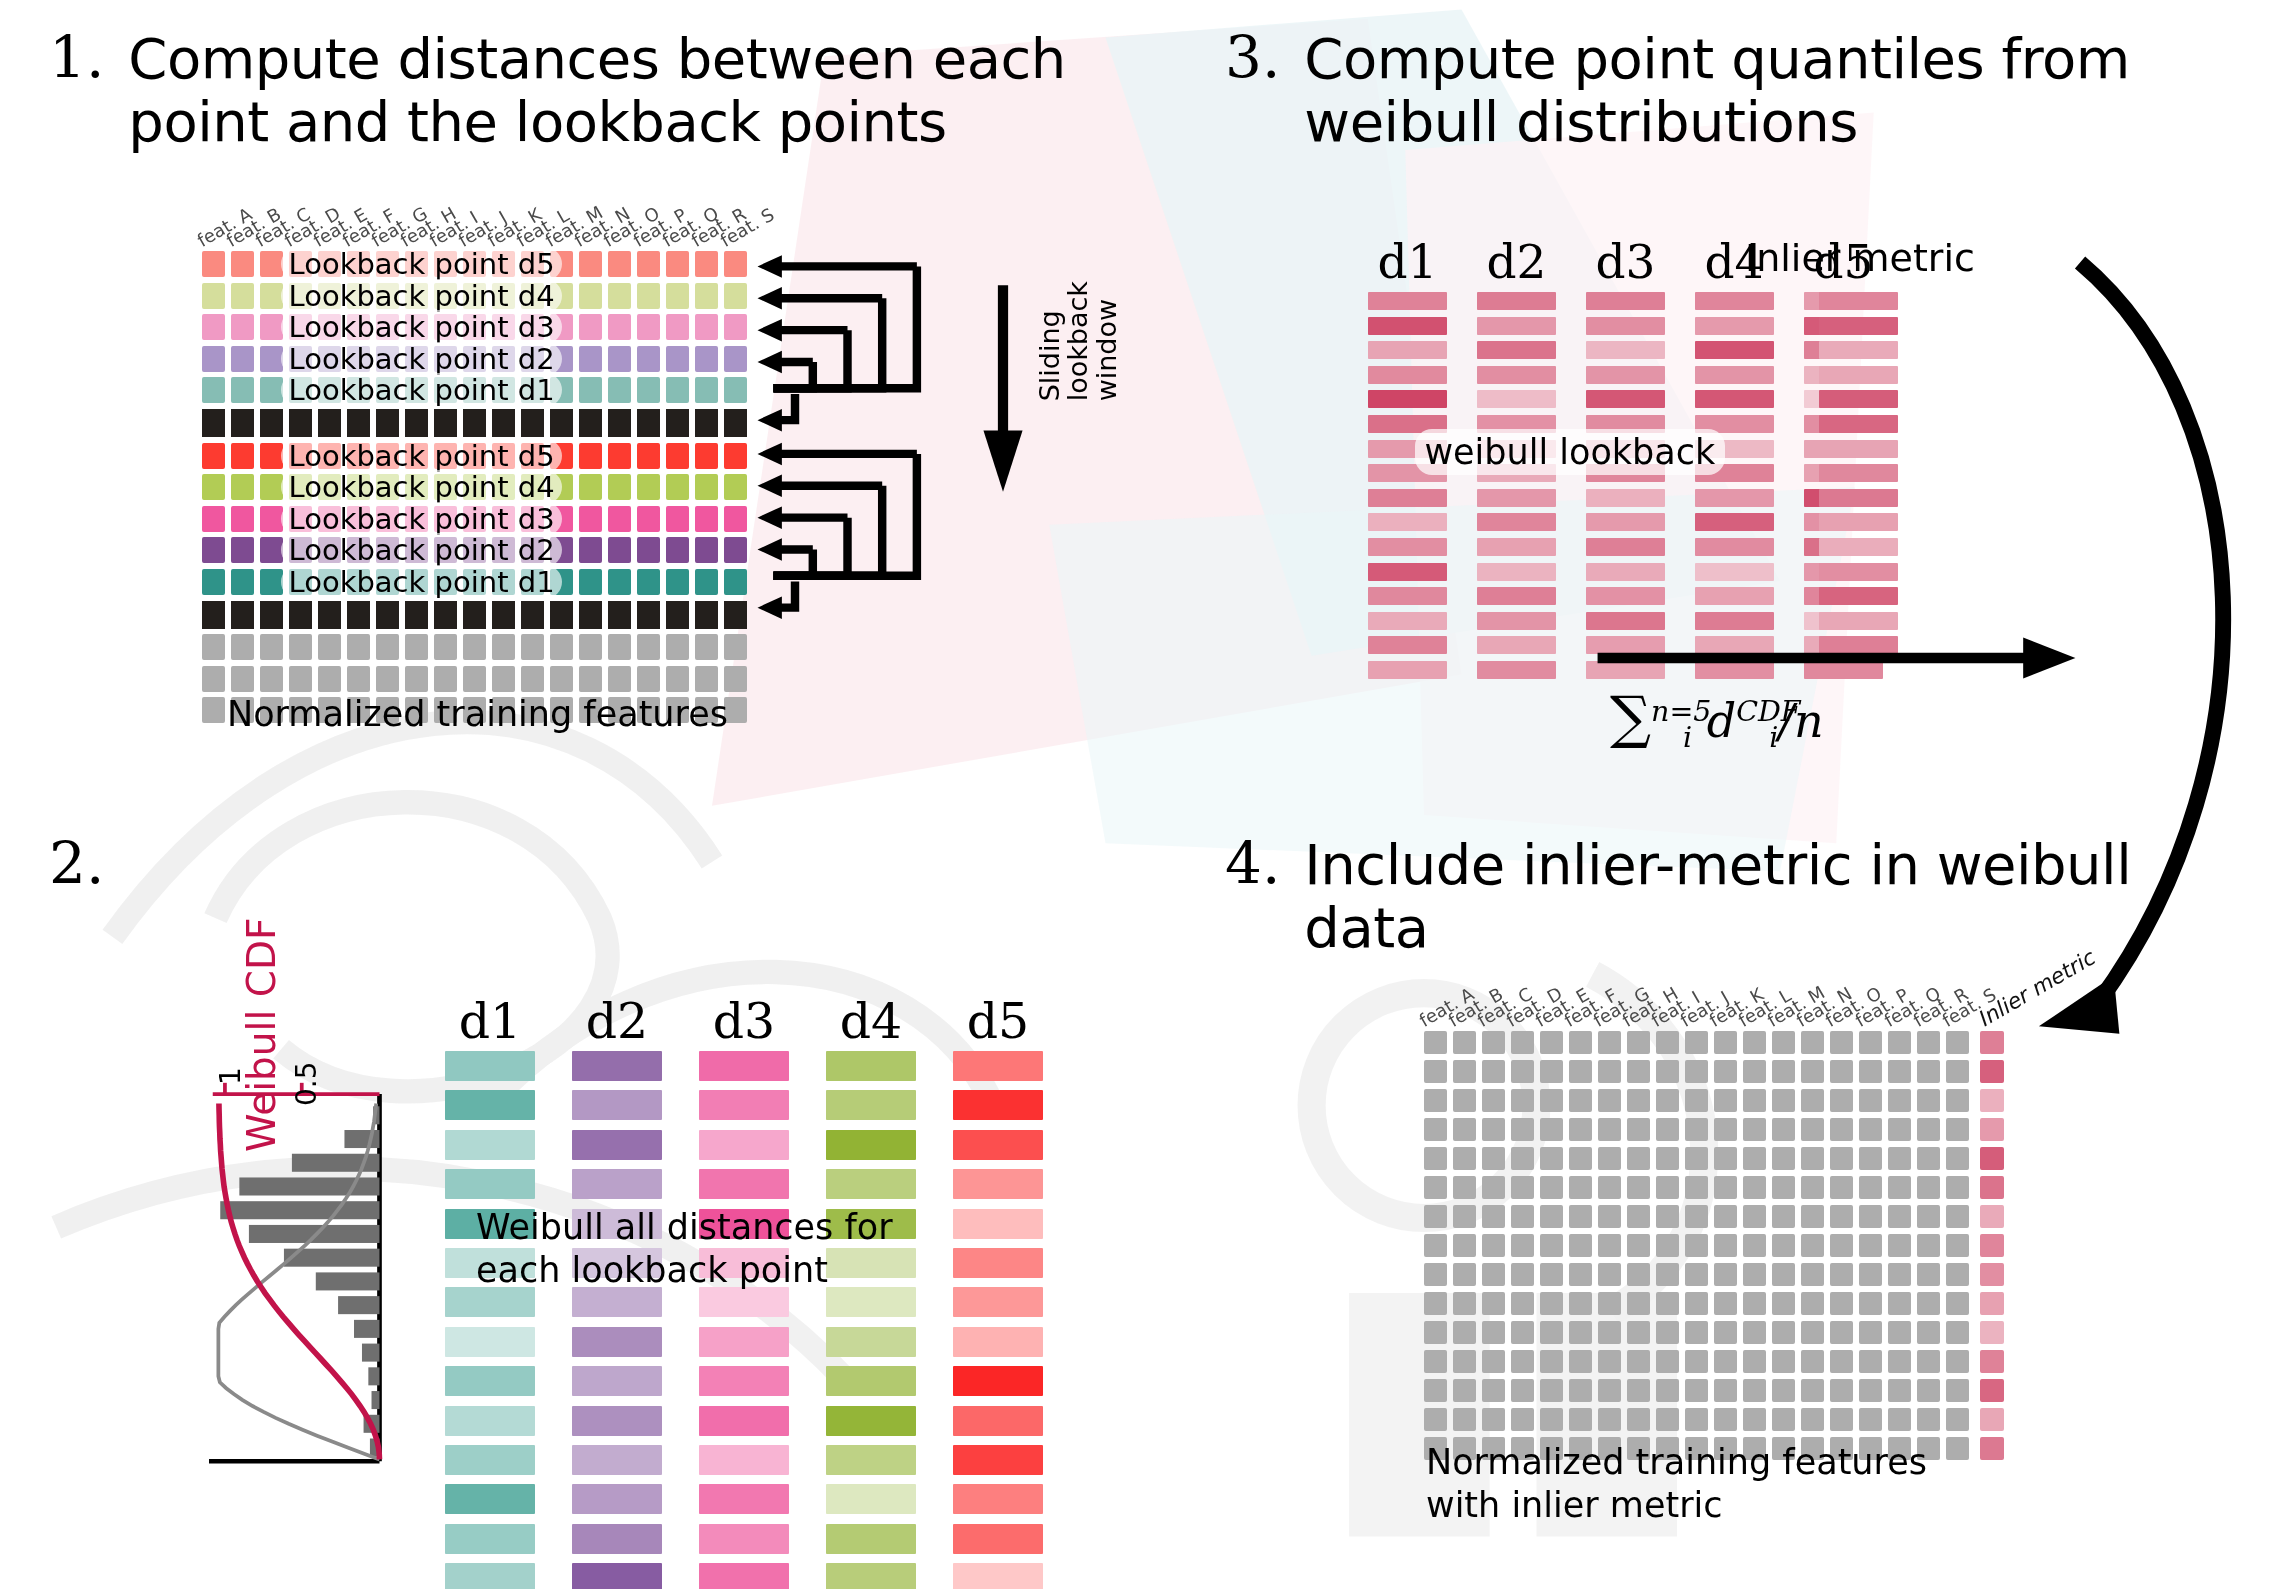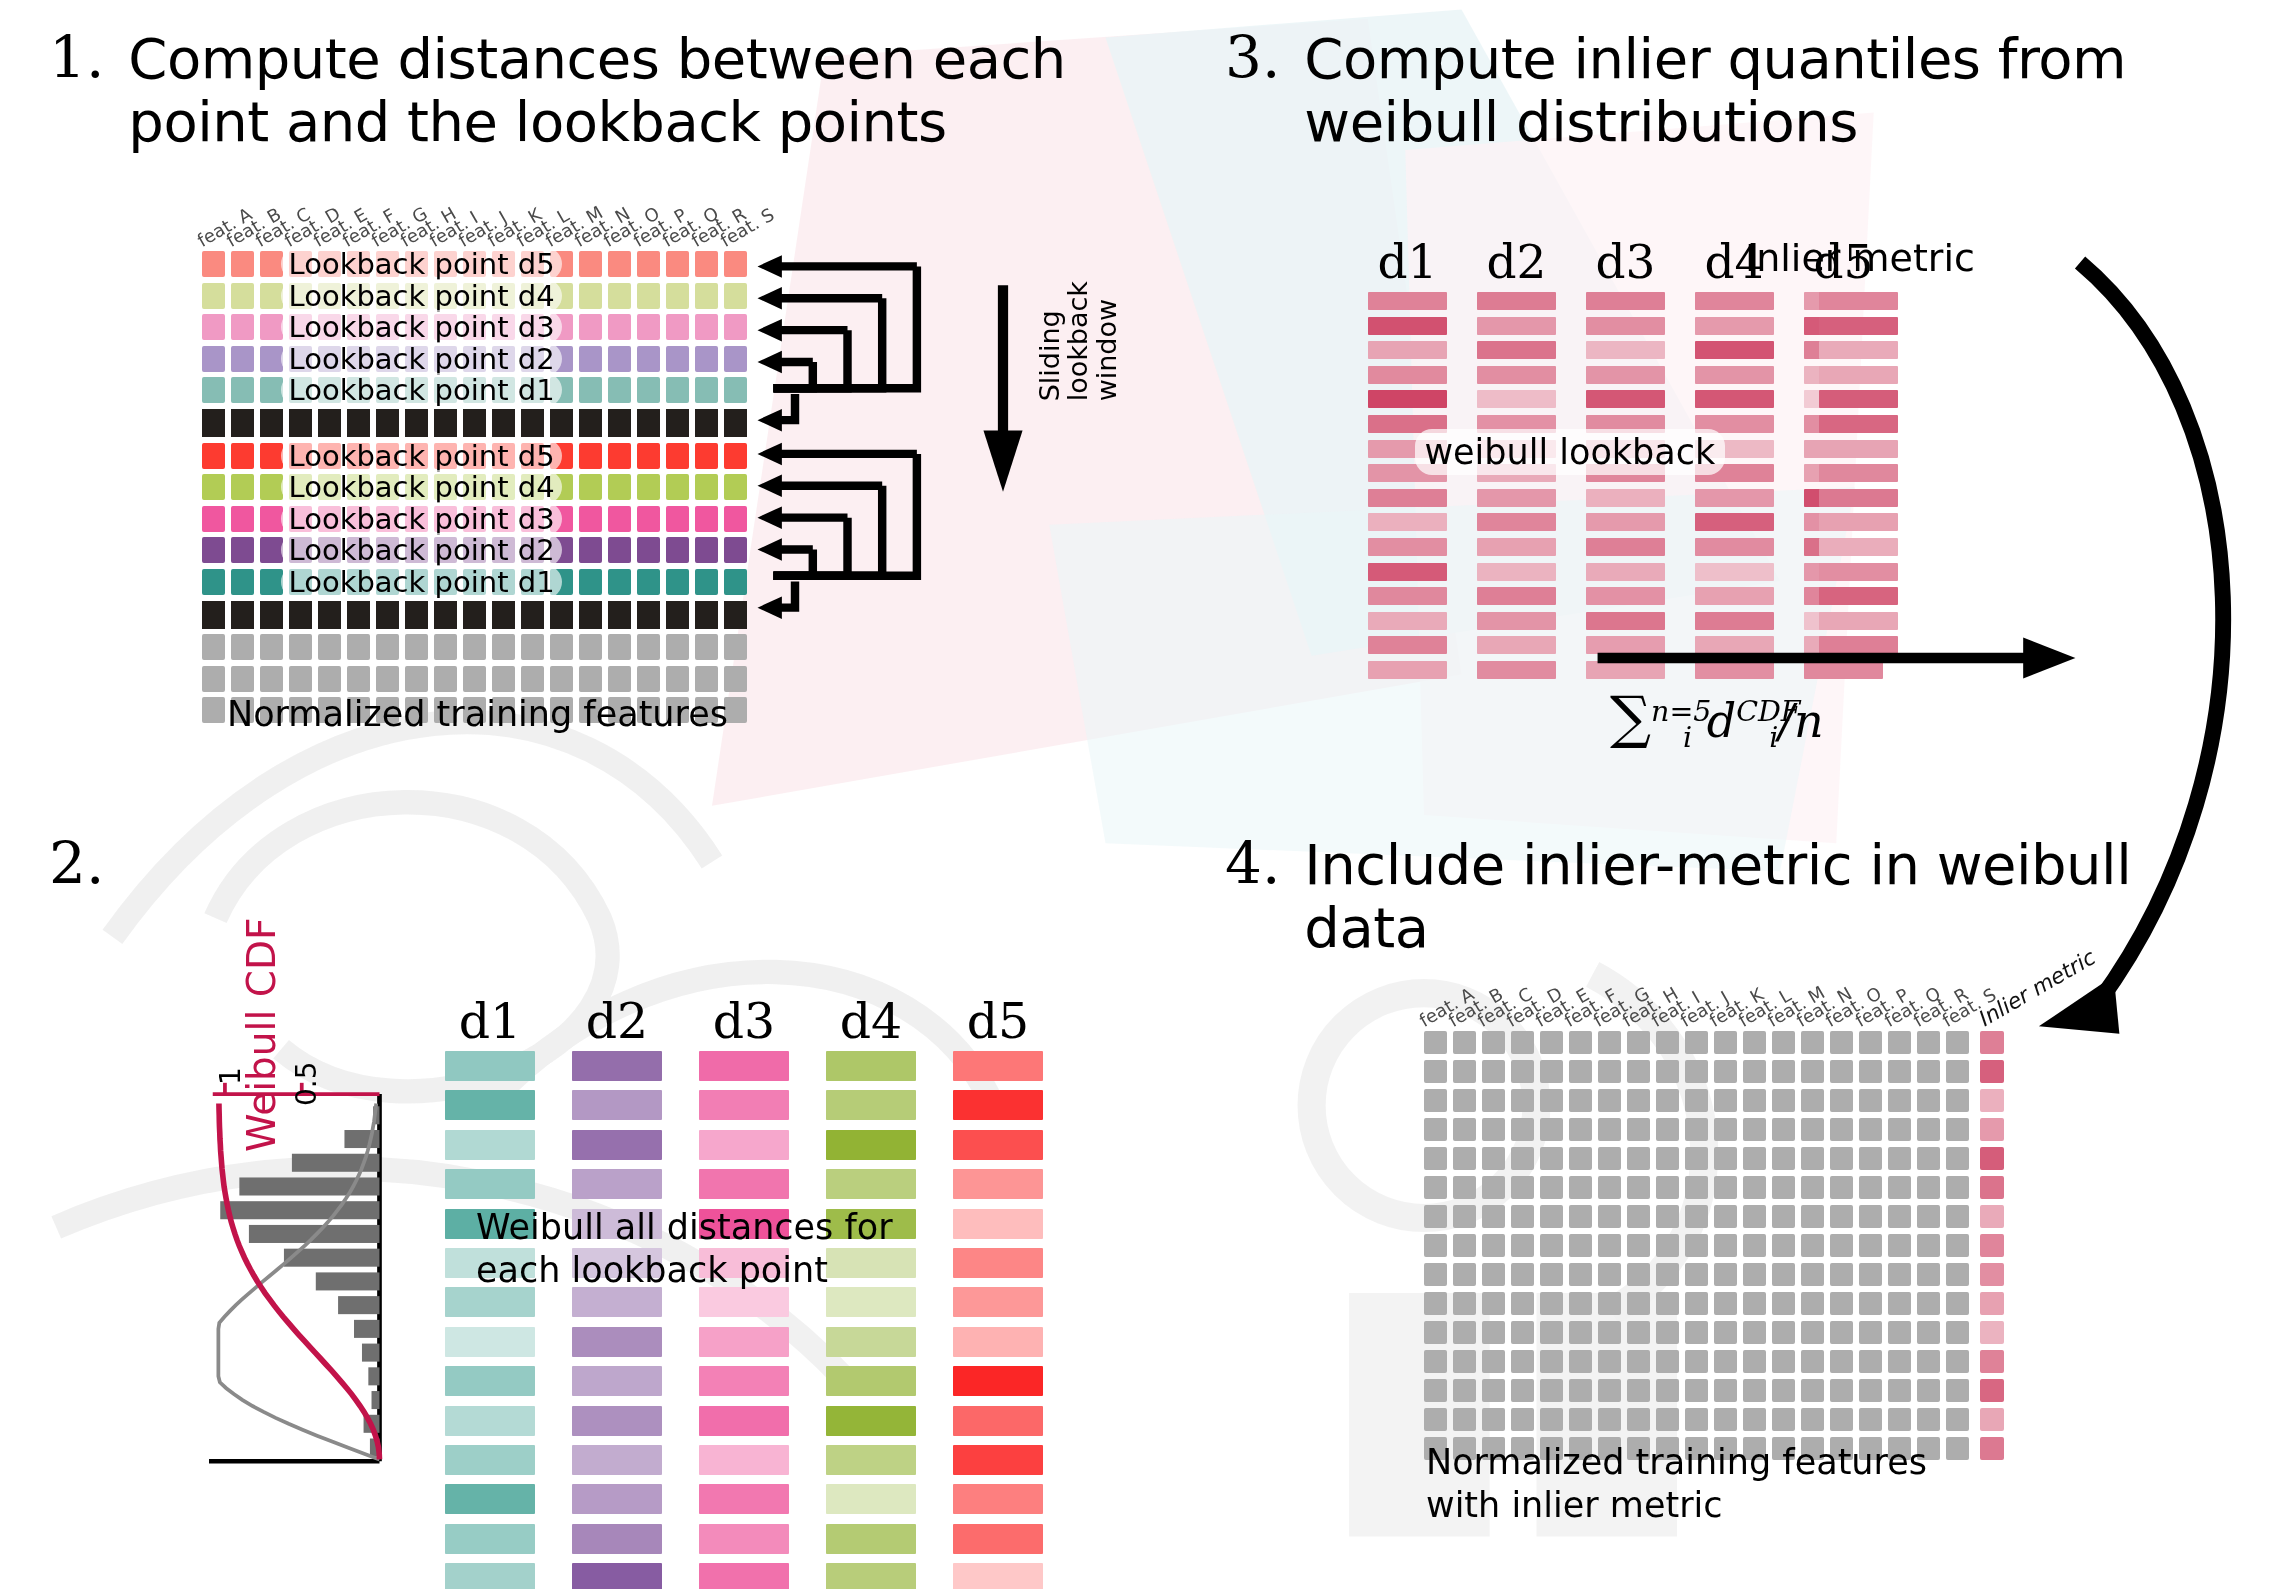--- a/index.html
+++ b/index.html
@@ -96,21 +96,21 @@
   </div>
 
   <div class="step" style="left:49px;top:28px;width:1049px;">
     <div class="step-num">1.</div>
     <div class="step-title" style="white-space:pre-line;">Compute distances between each
 point and the lookback points</div>
   </div>
 
   <div class="step" style="left:1225px;top:28px;width:1049px;">
     <div class="step-num">3.</div>
-    <div class="step-title" style="white-space:pre-line;">Compute inlier quantiles from
+    <div class="step-title" style="white-space:pre-line;">Compute point quantiles from
 weibull distributions</div>
   </div>
 
   <div class="step" style="left:49px;top:834px;width:1049px;">
     <div class="step-num">2.</div>
   </div>
 
   <div class="step" style="left:1225px;top:834px;width:1049px;">
     <div class="step-num">4.</div>
     <div class="step-title" style="white-space:pre-line;">Include inlier-metric in weibull

